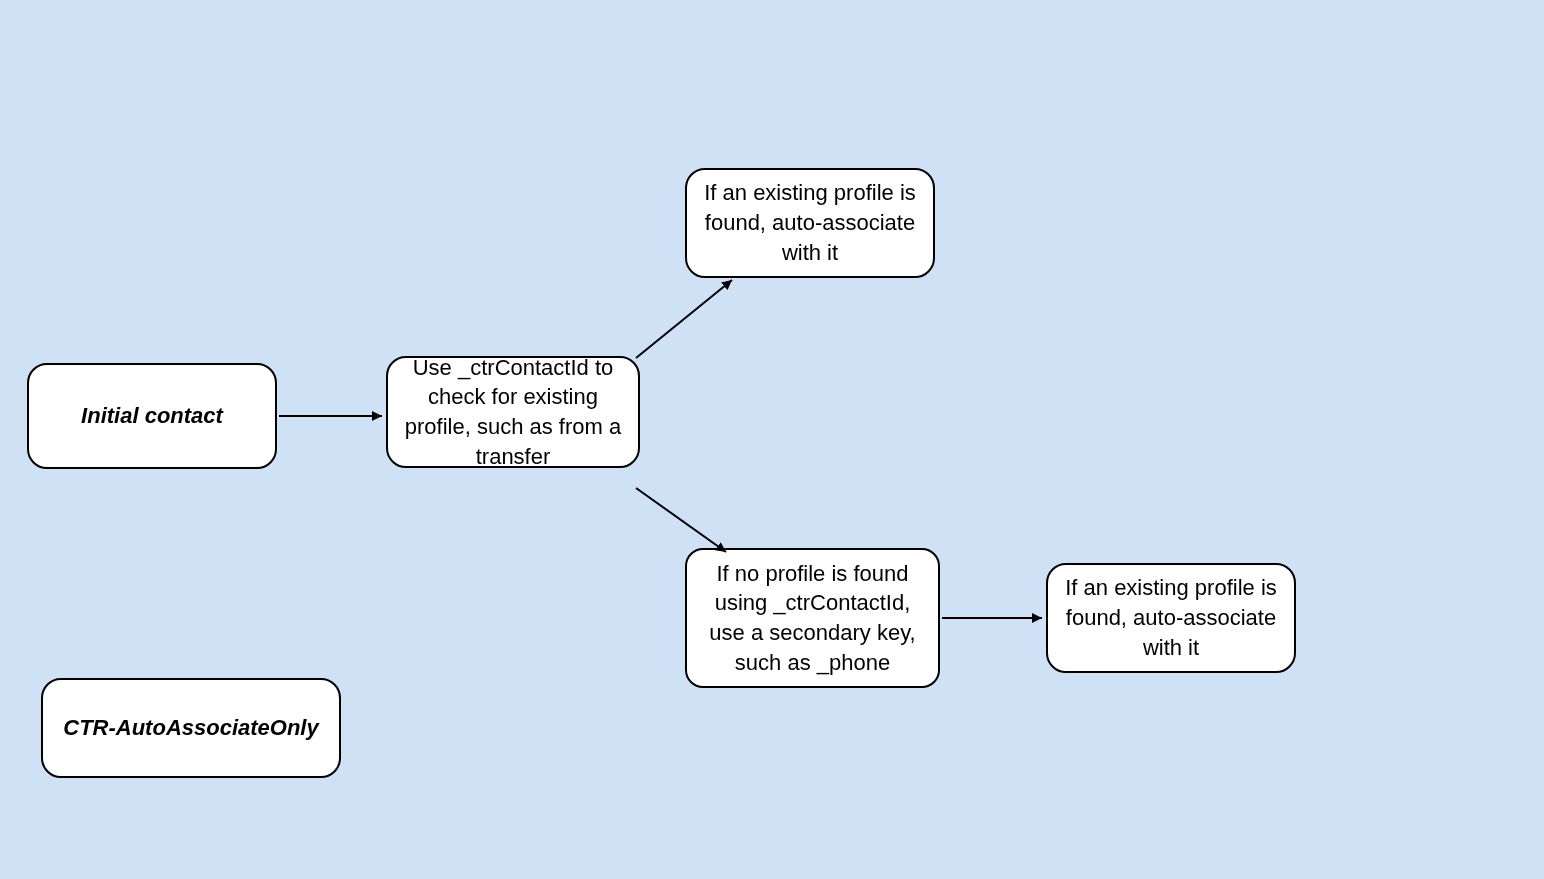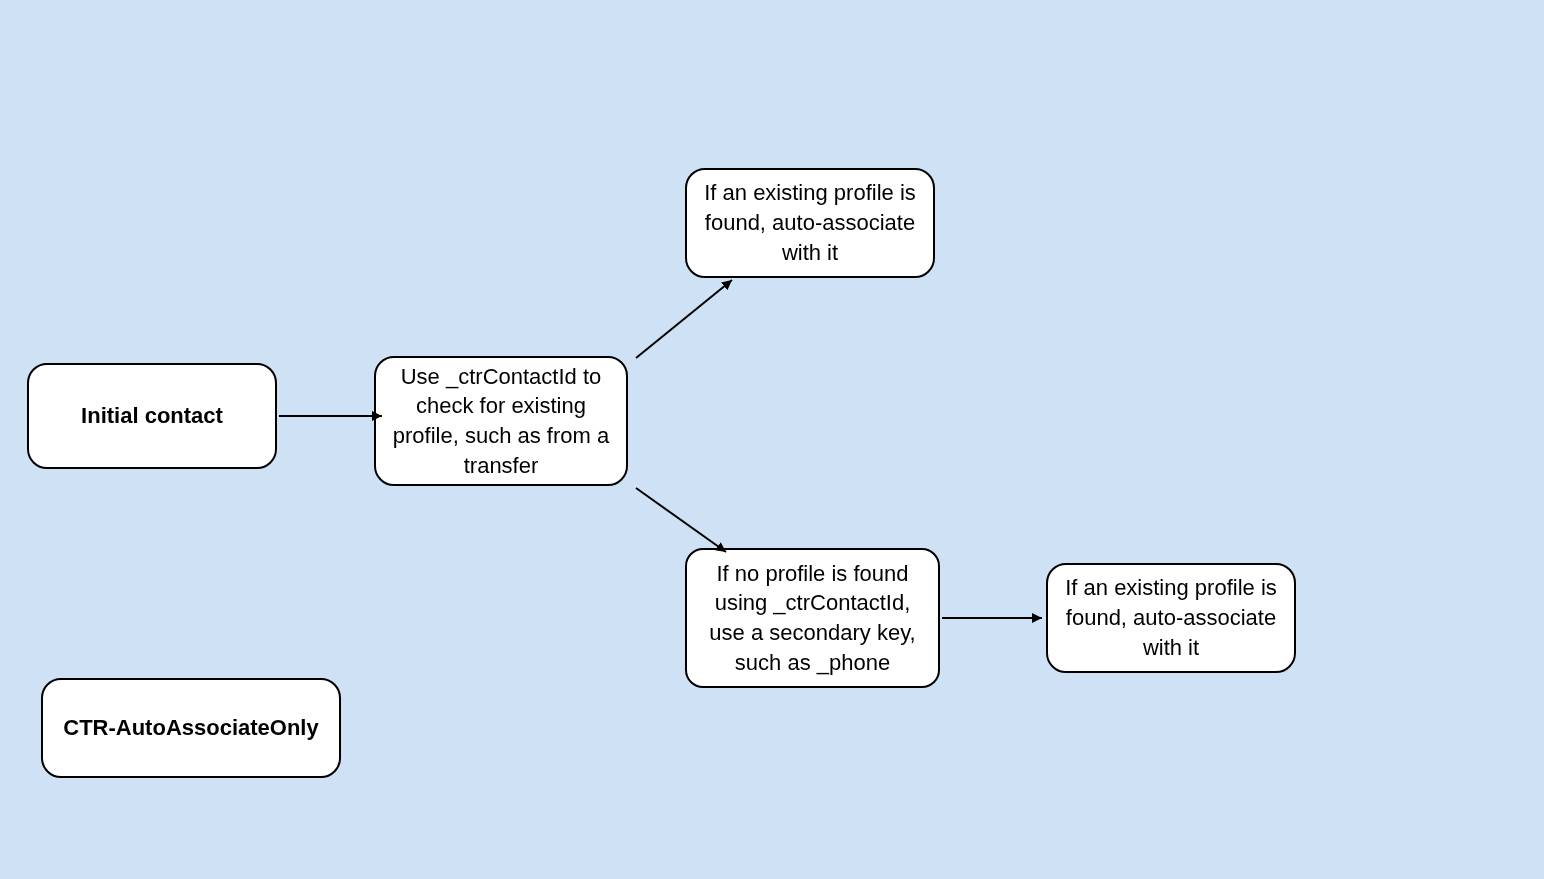--- a/index.html
+++ b/index.html
@@ -18,37 +18,37 @@
       border-radius: 20px;
       display: flex;
       align-items: center;
       justify-content: center;
       text-align: center;
       padding: 12px 16px;
       font-size: 22px;
       line-height: 1.35;
       color: #000;
     }
-    .node.bold { font-weight: 700; }
+    .node.bold { font-weight: 700; font-style: italic; }
     svg.arrows {
       position: absolute;
       left: 0; top: 0;
       width: 1544px;
       height: 879px;
       pointer-events: none;
     }
   </style>
 </head>
 <body>
 
 <div class="node bold" style="left:27px; top:363px; width:250px; height:106px;">
   <span>Initial contact</span>
 </div>
 
-<div class="node" style="left:374px; top:356px; width:254px; height:130px;">
+<div class="node" style="left:386px; top:356px; width:254px; height:112px;">
   <span>Use _ctrContactId to check for existing profile, such as from a transfer</span>
 </div>
 
 <div class="node" style="left:685px; top:168px; width:250px; height:110px;">
   <span>If an existing profile is found, auto-associate with it</span>
 </div>
 
 <div class="node" style="left:685px; top:548px; width:255px; height:140px;border-radius:18px;">
   <span>If no profile is found using _ctrContactId, use a secondary key, such as _phone</span>
 </div>

